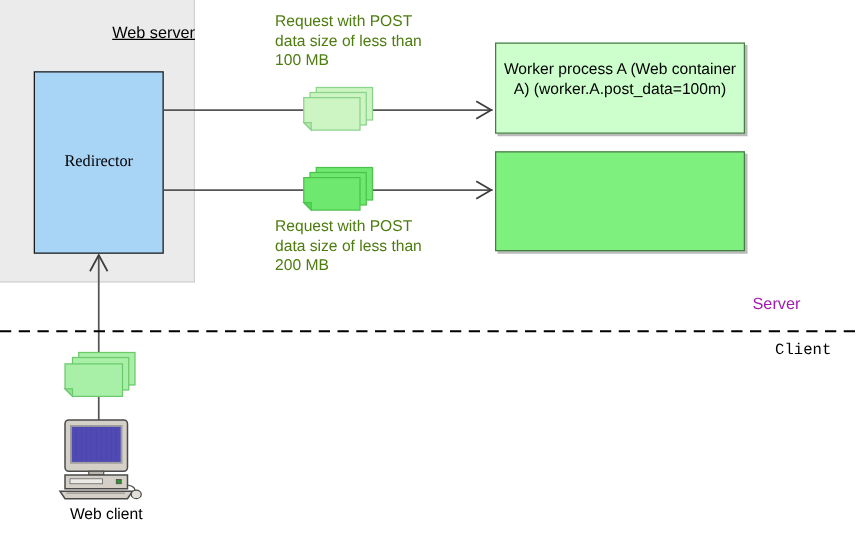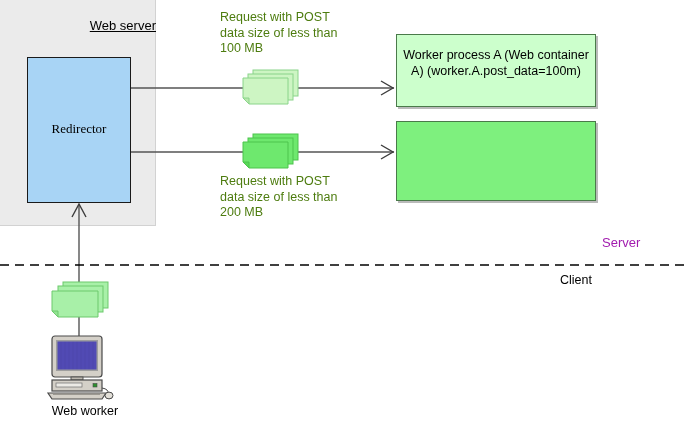--- a/index.html
+++ b/index.html
@@ -122,24 +122,25 @@
 
   
   #server-zone-label {
     left: 592px;
     top: 235px;
     font-size: 13px;
     color: #a21caf;
     margin-left: 10px;
   }
   #client-zone-label {
-    left: 560px;
+    left: 620px;
     top: 273px;
     font-size: 12.5px;
     color: #000000;
+    font-family: Liberation Mono, monospace;
   }
 
   
   #connector-svg {
     left: 0;
     top: 0;
     width: 685px;
     height: 436px;
     pointer-events: none;
   }
@@ -228,18 +229,18 @@
     <rect x="12" y="49" width="26" height="4" fill="#eceae5" stroke="#6e6e6e" stroke-width="0.7"></rect>
     <rect x="49" y="49.5" width="4" height="3.5" fill="#2d8f2d" stroke="#4a4a4a" stroke-width="0.6"></rect>
 
     <path d="M4 59 H62 L58 65 H8 Z" fill="#d4d0c8" stroke="#4a4a4a" stroke-width="1.2"></path>
     <path d="M9 60.5 H56" stroke="#8e8a84" stroke-width="0.8"></path>
 
     <path d="M58 54 q7 1 6 6" fill="none" stroke="#4a4a4a" stroke-width="1"></path>
     <ellipse cx="65" cy="61.5" rx="4" ry="3.4" fill="#e2dfd8" stroke="#4a4a4a" stroke-width="1"></ellipse>
   </svg>
 
-  <div class="abs" id="web-client-label">Web worker</div>
+  <div class="abs" id="web-client-label">Web client</div>
 
   <div class="abs" id="server-zone-label">Server</div>
   <div class="abs" id="client-zone-label">Client</div>
 
 </div>
 
 </body></html>

